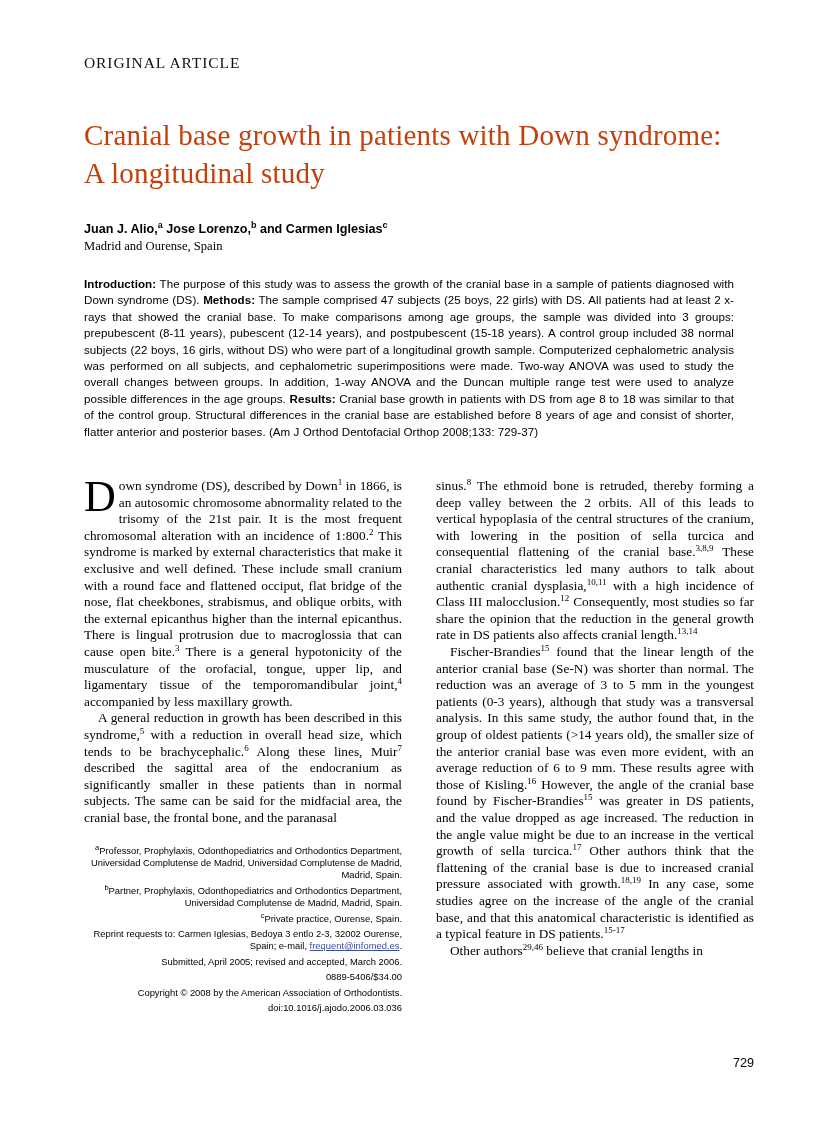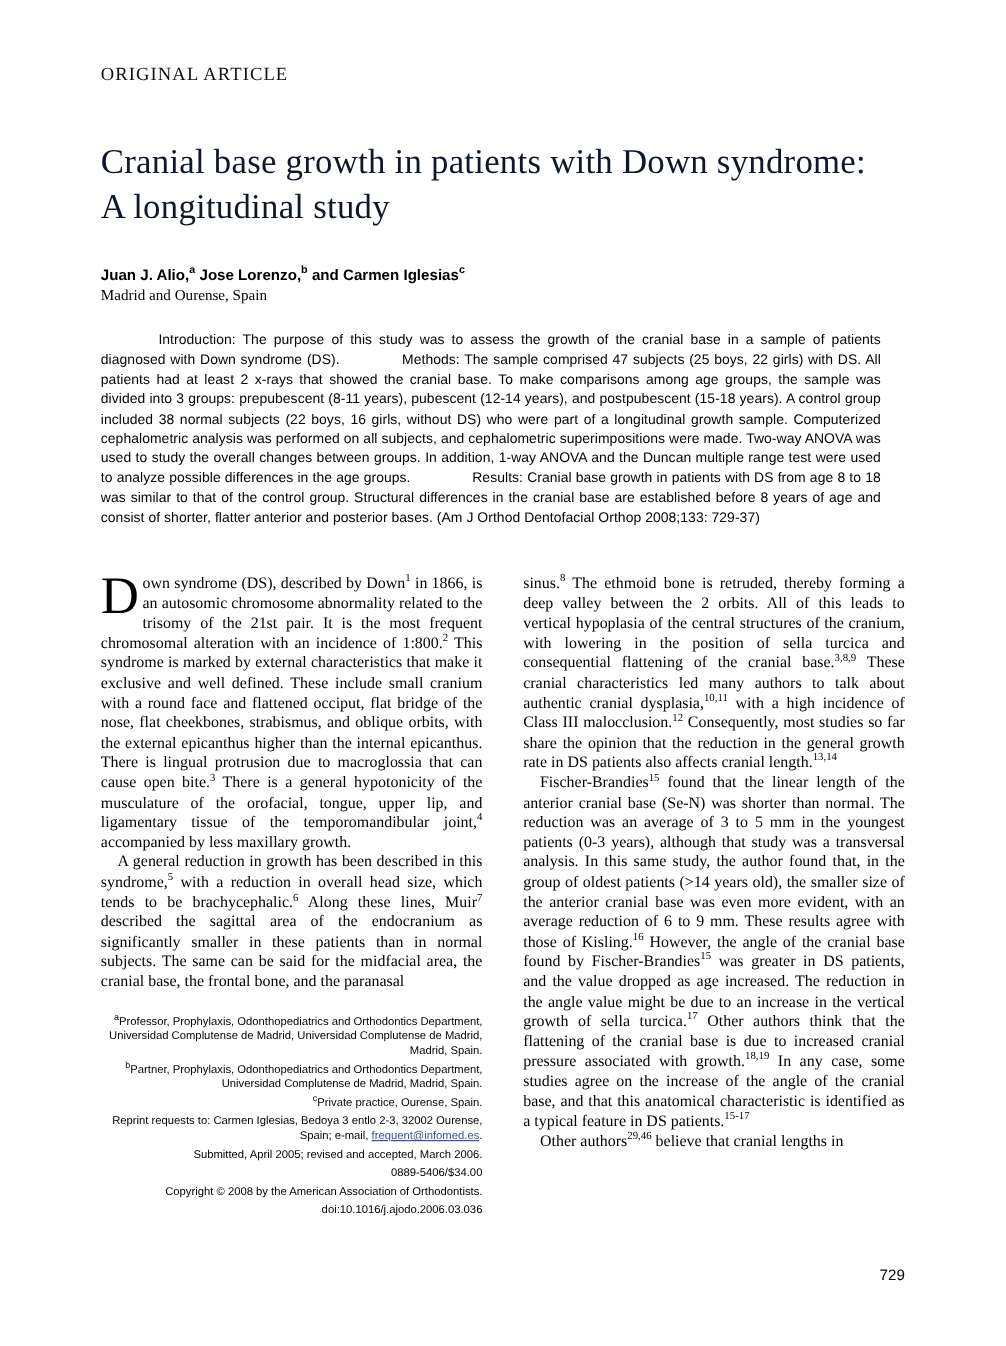--- a/index.html
+++ b/index.html
@@ -30,21 +30,21 @@
     color: #111;
     margin-bottom: 44px;
   }
 
   .title {
     font-family: "Liberation Serif", serif;
     font-size: 29px;
     line-height: 38px;
     font-weight: normal;
     letter-spacing: 0.2px;
-    color: #0f172a;
+    color: #c2410c;
     margin: 0 0 30px 0;
     max-width: 640px;
   }
 
   .authors {
     font-family: "Liberation Sans", sans-serif;
     font-size: 12.6px;
     font-weight: bold;
     margin-bottom: 3px;
   }
@@ -60,21 +60,21 @@
 
   .abstract {
     font-family: "Liberation Sans", sans-serif;
     font-size: 11.6px;
     line-height: 16.4px;
     text-align: justify;
     letter-spacing: 0.05px;
     width: 650px;
     margin-bottom: 38px;
   }
-  .abstract b { font-weight: normal; margin-left: 48px; }
+  .abstract b { font-weight: bold; }
 
   .columns {
     position: relative;
     display: flex;
     gap: 34px;
     width: 670px;
   }
   .col {
     width: 318px;
   }

